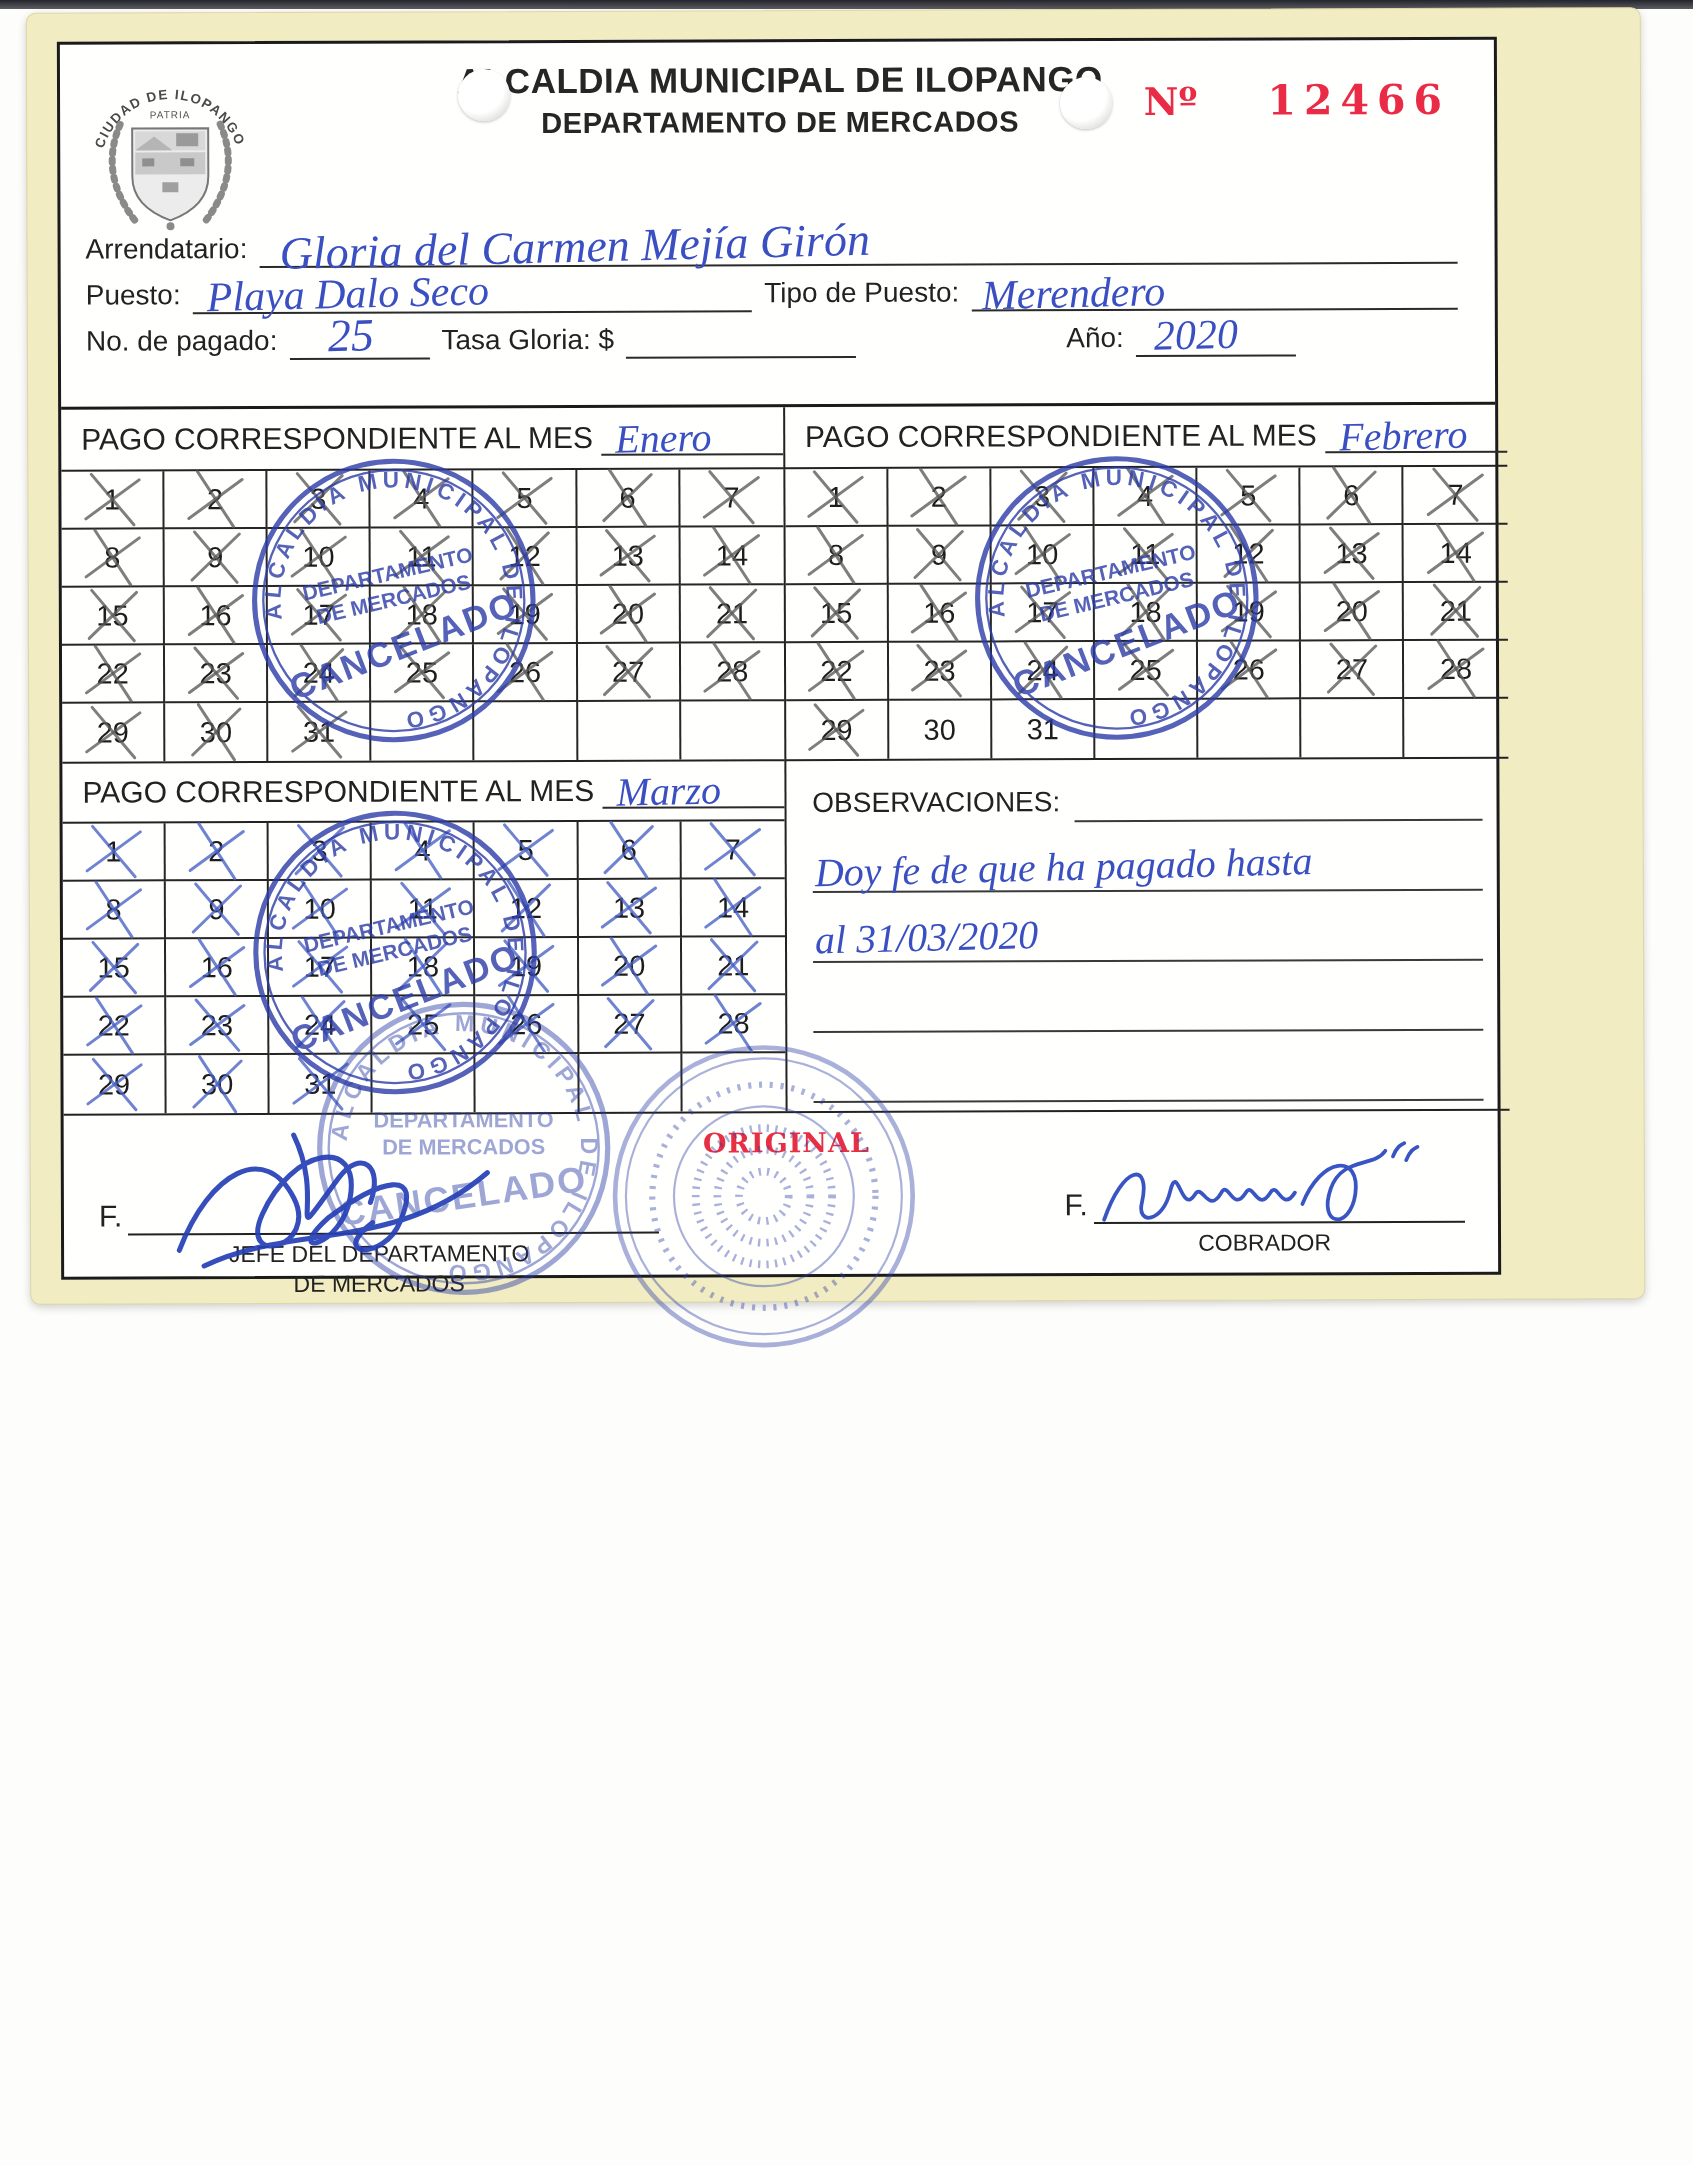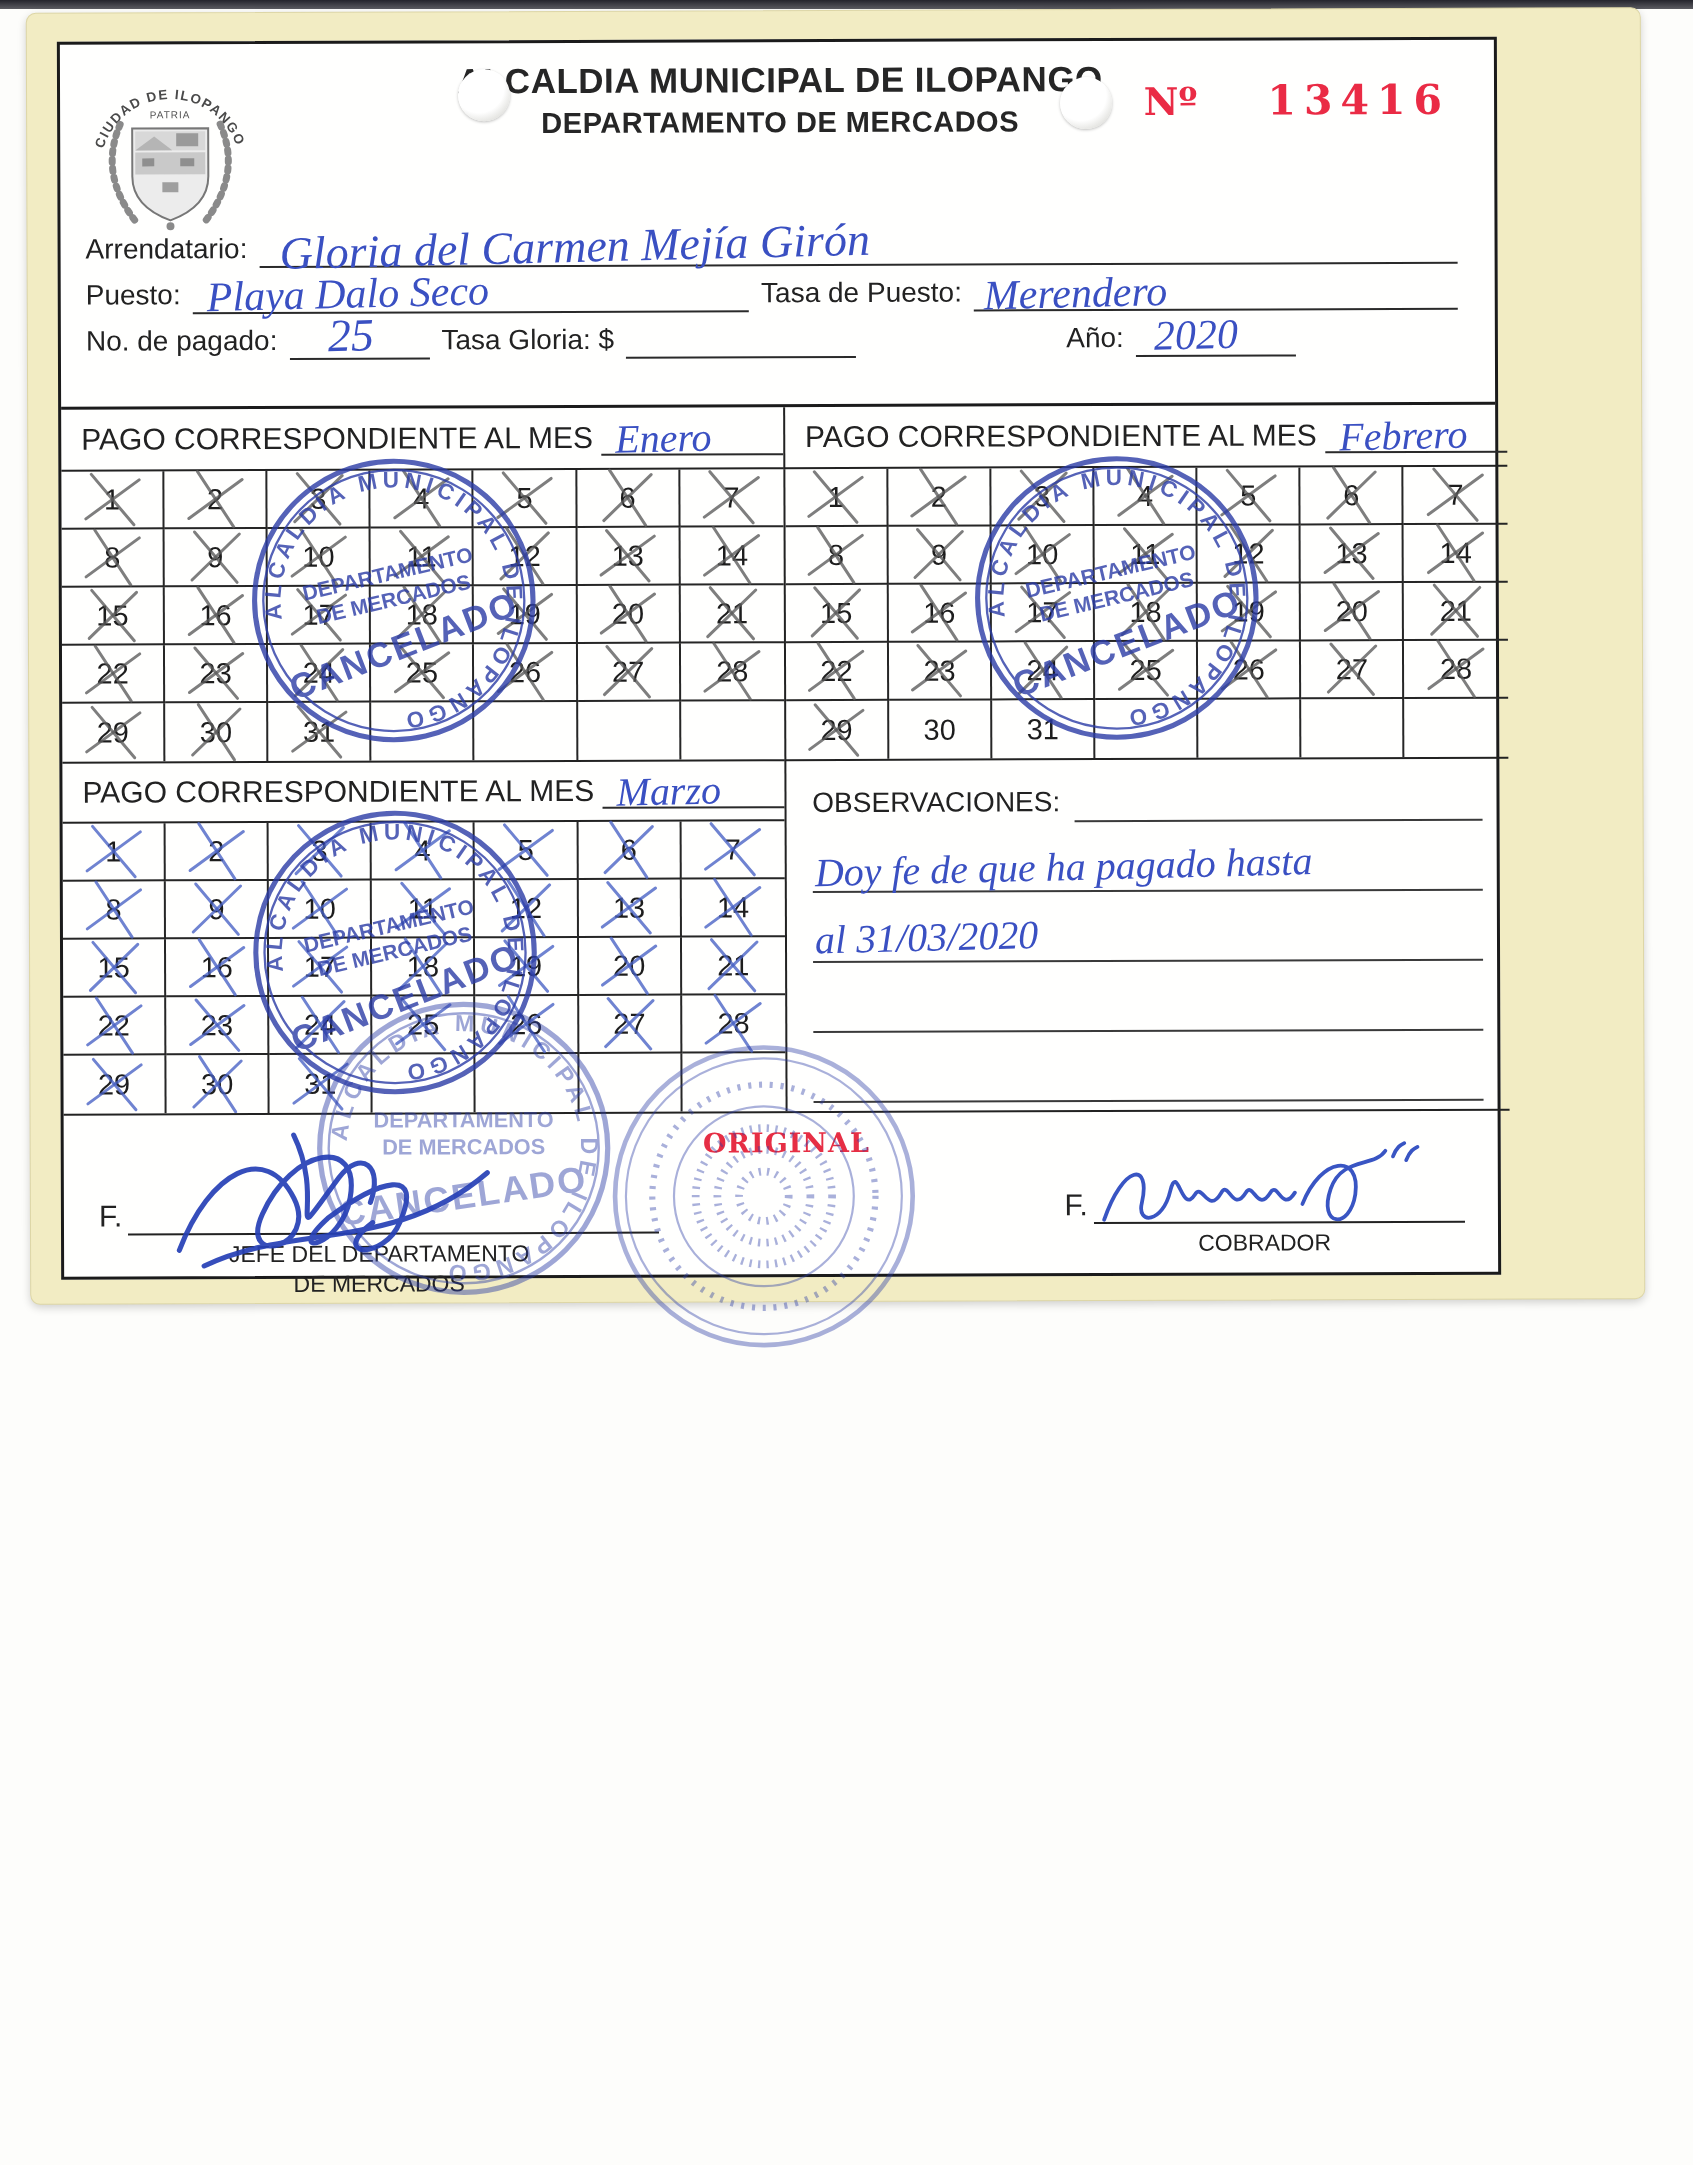--- a/index.html
+++ b/index.html
@@ -133,36 +133,36 @@
       <circle cx="86" cy="172" r="4" fill="#8a8a8a"></circle>
     </svg>
 
     <div class="title-wrap">
       <div class="t1">ALCALDIA MUNICIPAL DE ILOPANGO</div>
       <div class="t2">DEPARTAMENTO DE MERCADOS</div>
     </div>
 
     <div class="receipt">
       <span class="no-label">Nº</span>
-      <span class="no-val">13416</span>
+      <span class="no-val">12466</span>
     </div>
 
     <div class="fields">
       <div class="frow">
         <span class="lab">Arrendatario:</span>
         <span class="fill">
           <span class="hw hw-name">Gloria del Carmen Mejía Girón</span>
         </span>
       </div>
       <div class="frow">
         <span class="lab">Puesto:</span>
         <span class="fill sector">
           <span class="hw hw-sector">Playa Dalo Seco</span>
         </span>
-        <span class="lab">Tasa de Puesto:</span>
+        <span class="lab">Tipo de Puesto:</span>
         <span class="fill">
           <span class="hw hw-tipo">Merendero</span>
         </span>
       </div>
       <div class="frow">
         <span class="lab">No. de pagado:</span>
         <span class="fill w140">
           <span class="hw hw-num">25</span>
         </span>
         <span class="lab">Tasa Gloria: $</span>

